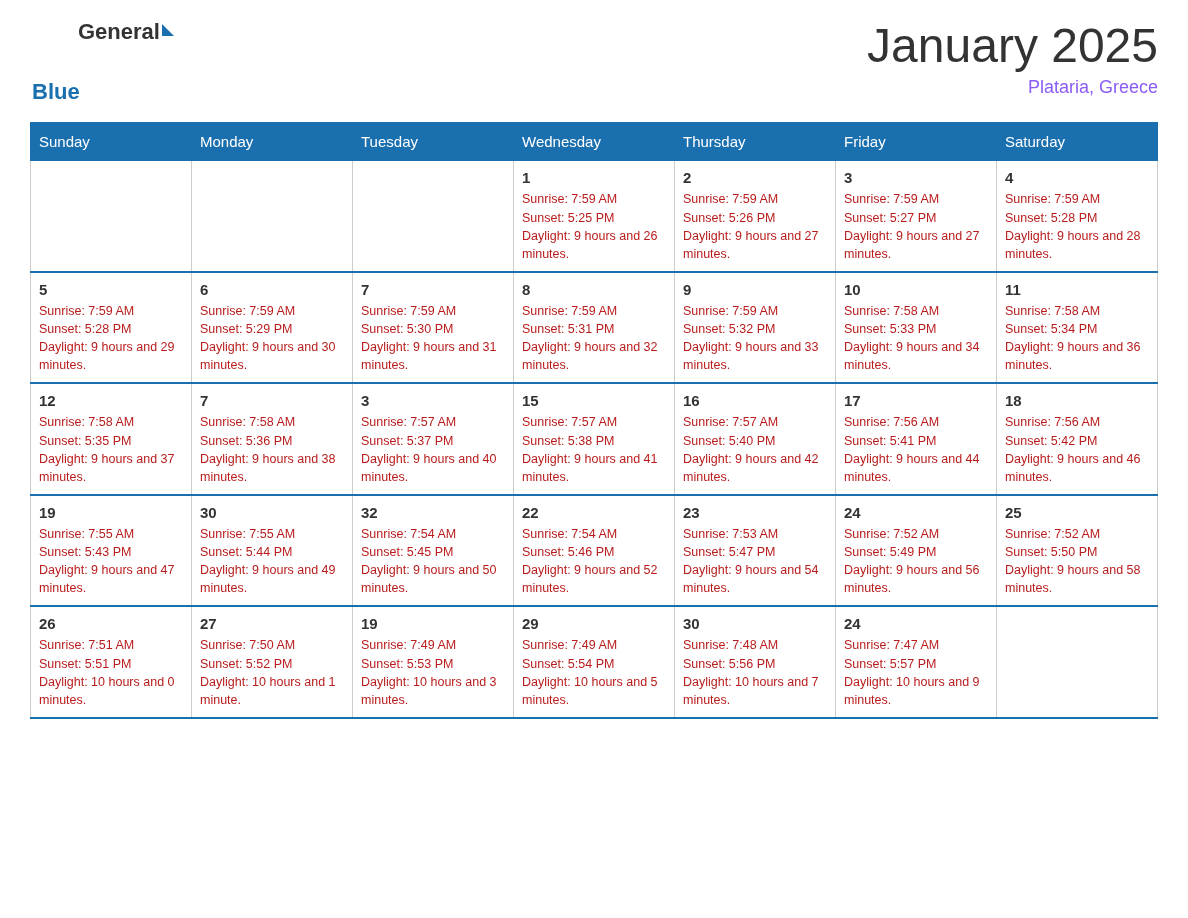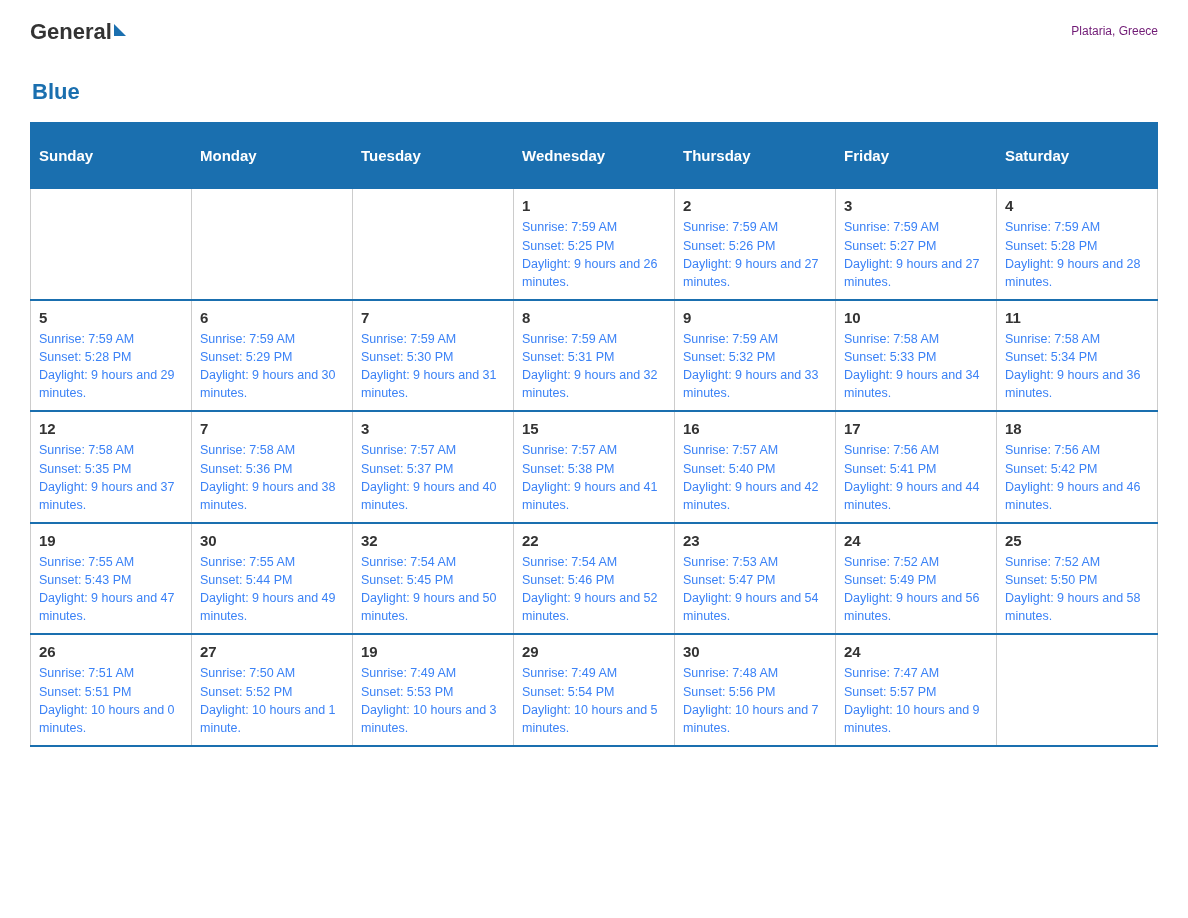--- a/index.html
+++ b/index.html
@@ -46,35 +46,35 @@
     .title-block {
       text-align: right;
     }
     .title-block h1 {
       font-size: 48px;
       font-weight: 300;
       color: #333;
       line-height: 1.1;
     }
     .title-block .subtitle {
-      font-size: 12px;
-      color: #701a75;
+      font-size: 18px;
+      color: #8b5cf6;
       margin-top: 4px;
     }
     .calendar {
       width: 100%;
       border-collapse: collapse;
       border: 1px solid #ccc;
     }
     .calendar thead tr th {
       background-color: #1a6faf;
       color: #fff;
       font-size: 15px;
-      font-weight: bold;
-      padding: 24px 8px;
+      font-weight: normal;
+      padding: 10px 8px;
       text-align: left;
       border: 1px solid #1a6faf;
     }
     .calendar tbody tr td {
       vertical-align: top;
       padding: 6px 8px 8px 8px;
       border: 1px solid #ccc;
       width: 14.28%;
       font-size: 13px;
       line-height: 1.4;
@@ -83,47 +83,48 @@
     .calendar tbody tr {
       border-bottom: 2px solid #1a6faf;
     }
     .day-number {
       font-size: 15px;
       font-weight: bold;
       color: #333;
       margin-bottom: 2px;
     }
     .day-info {
-      color: #3b82f6;
+      color: #b91c1c;
       font-size: 12.5px;
       line-height: 1.45;
     }
     .empty-cell {
       background: #fff;
     }
   </style>
 </head>
 <body>
 
 <div class="header">
   <div class="logo">
     <div>
-      <div style="display:flex; align-items:flex-end; gap:0;">
+      <div style="display:flex; align-items:flex-end; gap:0;margin-left:48px;">
         <span class="logo-text">
           General<span class="logo-arrow"></span>
         </span>
       </div>
       <div style="display:flex; align-items:center; padding-left: 2px; margin-top: 36px;">
         <span class="logo-text">
           <span class="blue">Blue</span>
         </span>
       </div>
     </div>
   </div>
   <div class="title-block">
+    <h1>January 2025</h1>
     <div class="subtitle">Plataria, Greece</div>
   </div>
 </div>
 
 <table class="calendar">
   <thead>
     <tr>
     <th>Sunday</th>
         <th>Monday</th>
         <th>Tuesday</th>

